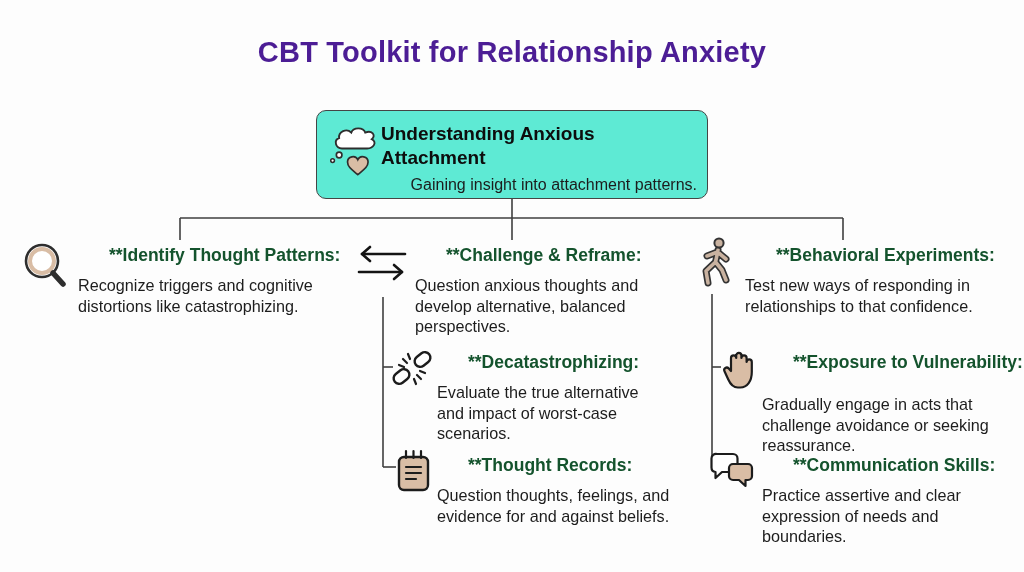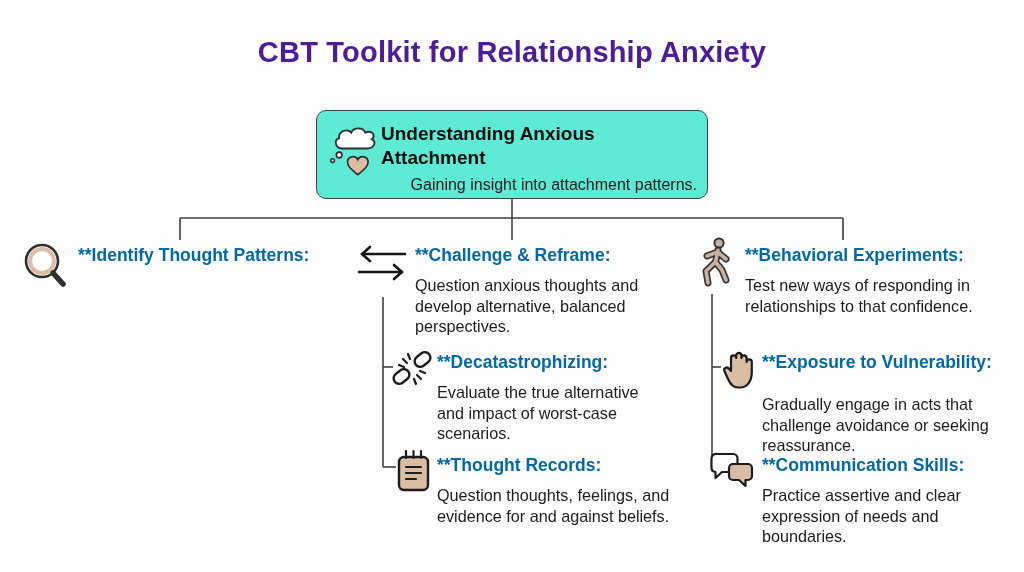--- a/index.html
+++ b/index.html
@@ -14,21 +14,21 @@
   .root-box{
     position:absolute;left:316px;top:110px;width:392px;height:89px;
     background:#5eead4;border:1.6px solid #454545;border-radius:10px;box-sizing:border-box;
   }
   .root-icon{position:absolute;left:10px;top:14px;width:56px;height:60px;}
   .root-content{position:absolute;left:64px;top:11px;width:316px;}
   .root-title{font-size:19px;font-weight:700;line-height:1.28;color:#0d0d0d;width:240px;}
   .root-subtitle{font-size:16px;color:#1c1c1c;margin-top:5px;white-space:nowrap;text-align:right;}
   .connectors{position:absolute;left:0;top:0;pointer-events:none;}
   .node-icon{position:absolute;}
-  .node-title{position:absolute;font-size:17.5px;font-weight:700;color:#0369a1;white-space:nowrap;}
+  .node-title{position:absolute;font-size:17.5px;font-weight:700;color:#14532d;white-space:nowrap;margin-left:31px;}
   .node-desc{position:absolute;font-size:16.2px;line-height:1.27;color:#1d1d1d;}
 </style>
 </head>
 <body>
 
 <div class="canvas">
 
   <div class="page-title">CBT Toolkit for Relationship Anxiety</div>
 
   <svg class="connectors" width="1024" height="572" viewBox="0 0 1024 572">
@@ -58,20 +58,21 @@
       <div class="root-subtitle">Gaining insight into attachment patterns.</div>
     </div>
   </div>
 
   <svg class="node-icon" style="left:18px;top:239px" width="58" height="58" viewBox="0 0 58 58">
     <circle cx="24" cy="22" r="16" fill="#ffffff" stroke="var(--ink)" stroke-width="2.6"></circle>
     <circle cx="24" cy="22" r="12" fill="#ffffff" stroke="var(--tan)" stroke-width="4"></circle>
     <path d="M35 34 L45 45" stroke="var(--ink)" stroke-width="5.5" stroke-linecap="round"></path>
   </svg>
   <div class="node-title" style="left:78px;top:245px">**Identify Thought Patterns:</div>
+  <div class="node-desc" style="left:78px;top:275px;width:254px">Recognize triggers and cognitive distortions like catastrophizing.</div>
 
   <svg class="node-icon" style="left:357px;top:245px" width="52" height="38" viewBox="0 0 52 38">
     <g stroke="#141414" stroke-width="2.6" fill="none" stroke-linecap="round" stroke-linejoin="round">
       <path d="M48 9 H5"></path>
         <path d="M13 2 L5 9 L13 16"></path>
       <path d="M2 27 H45"></path>
         <path d="M37 20 L45 27 L37 34"></path>
     </g>
   </svg>
   <div class="node-title" style="left:415px;top:245px">**Challenge &amp; Reframe:</div>

